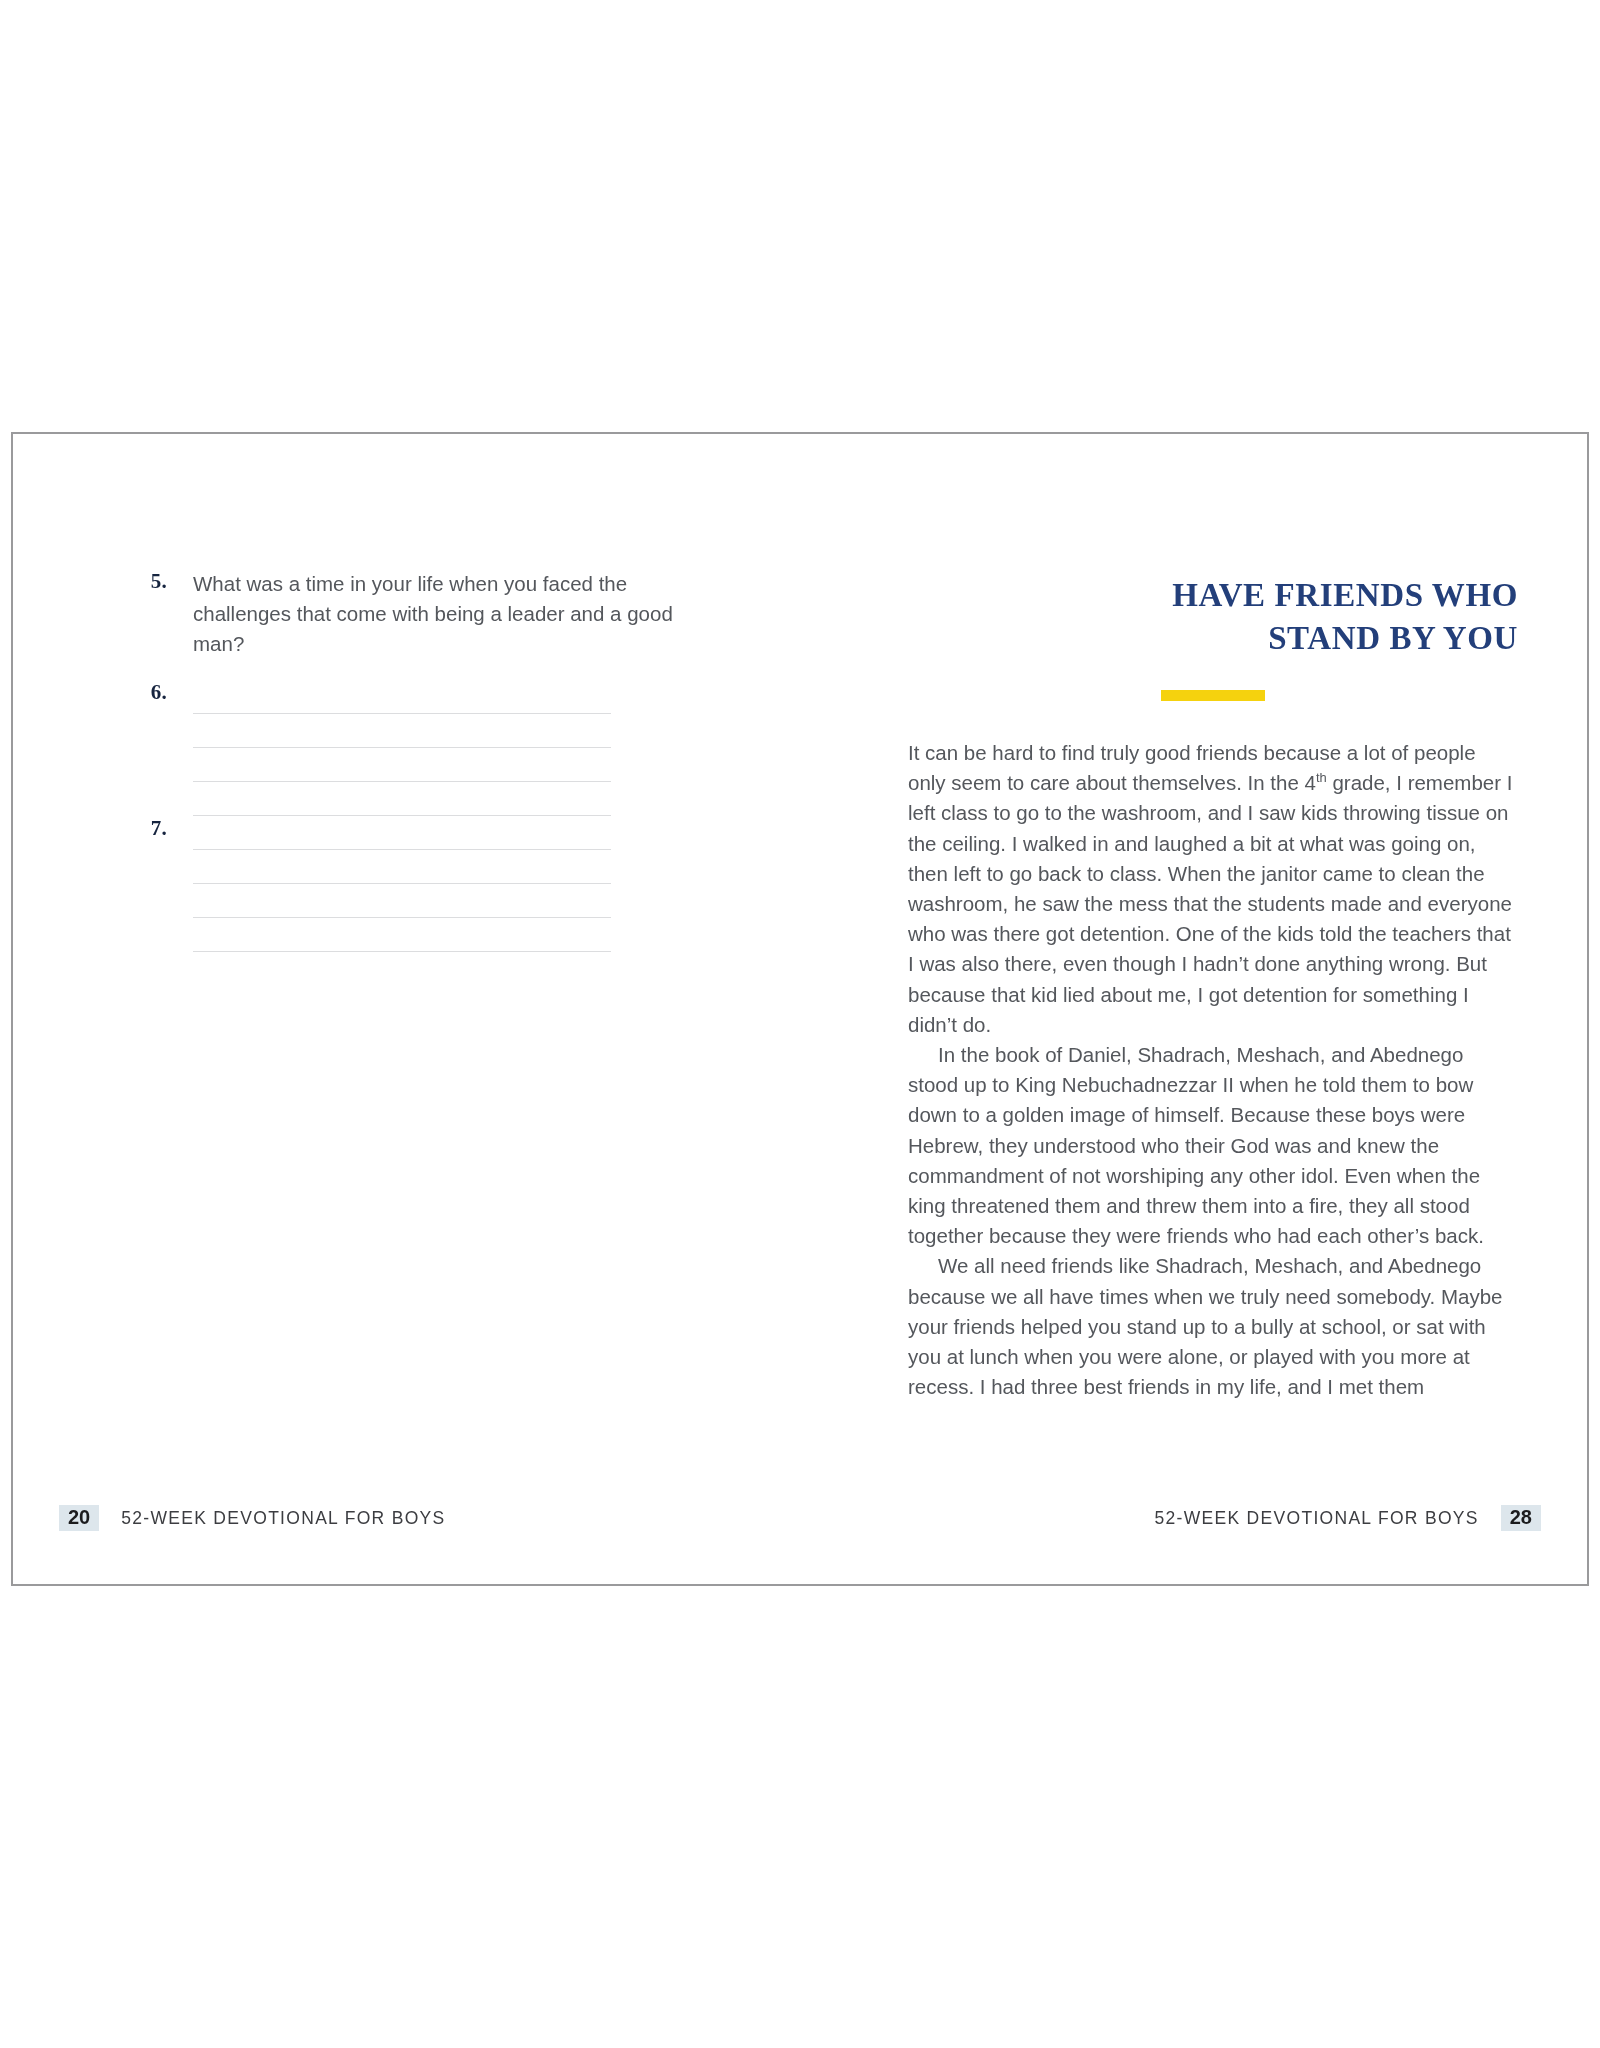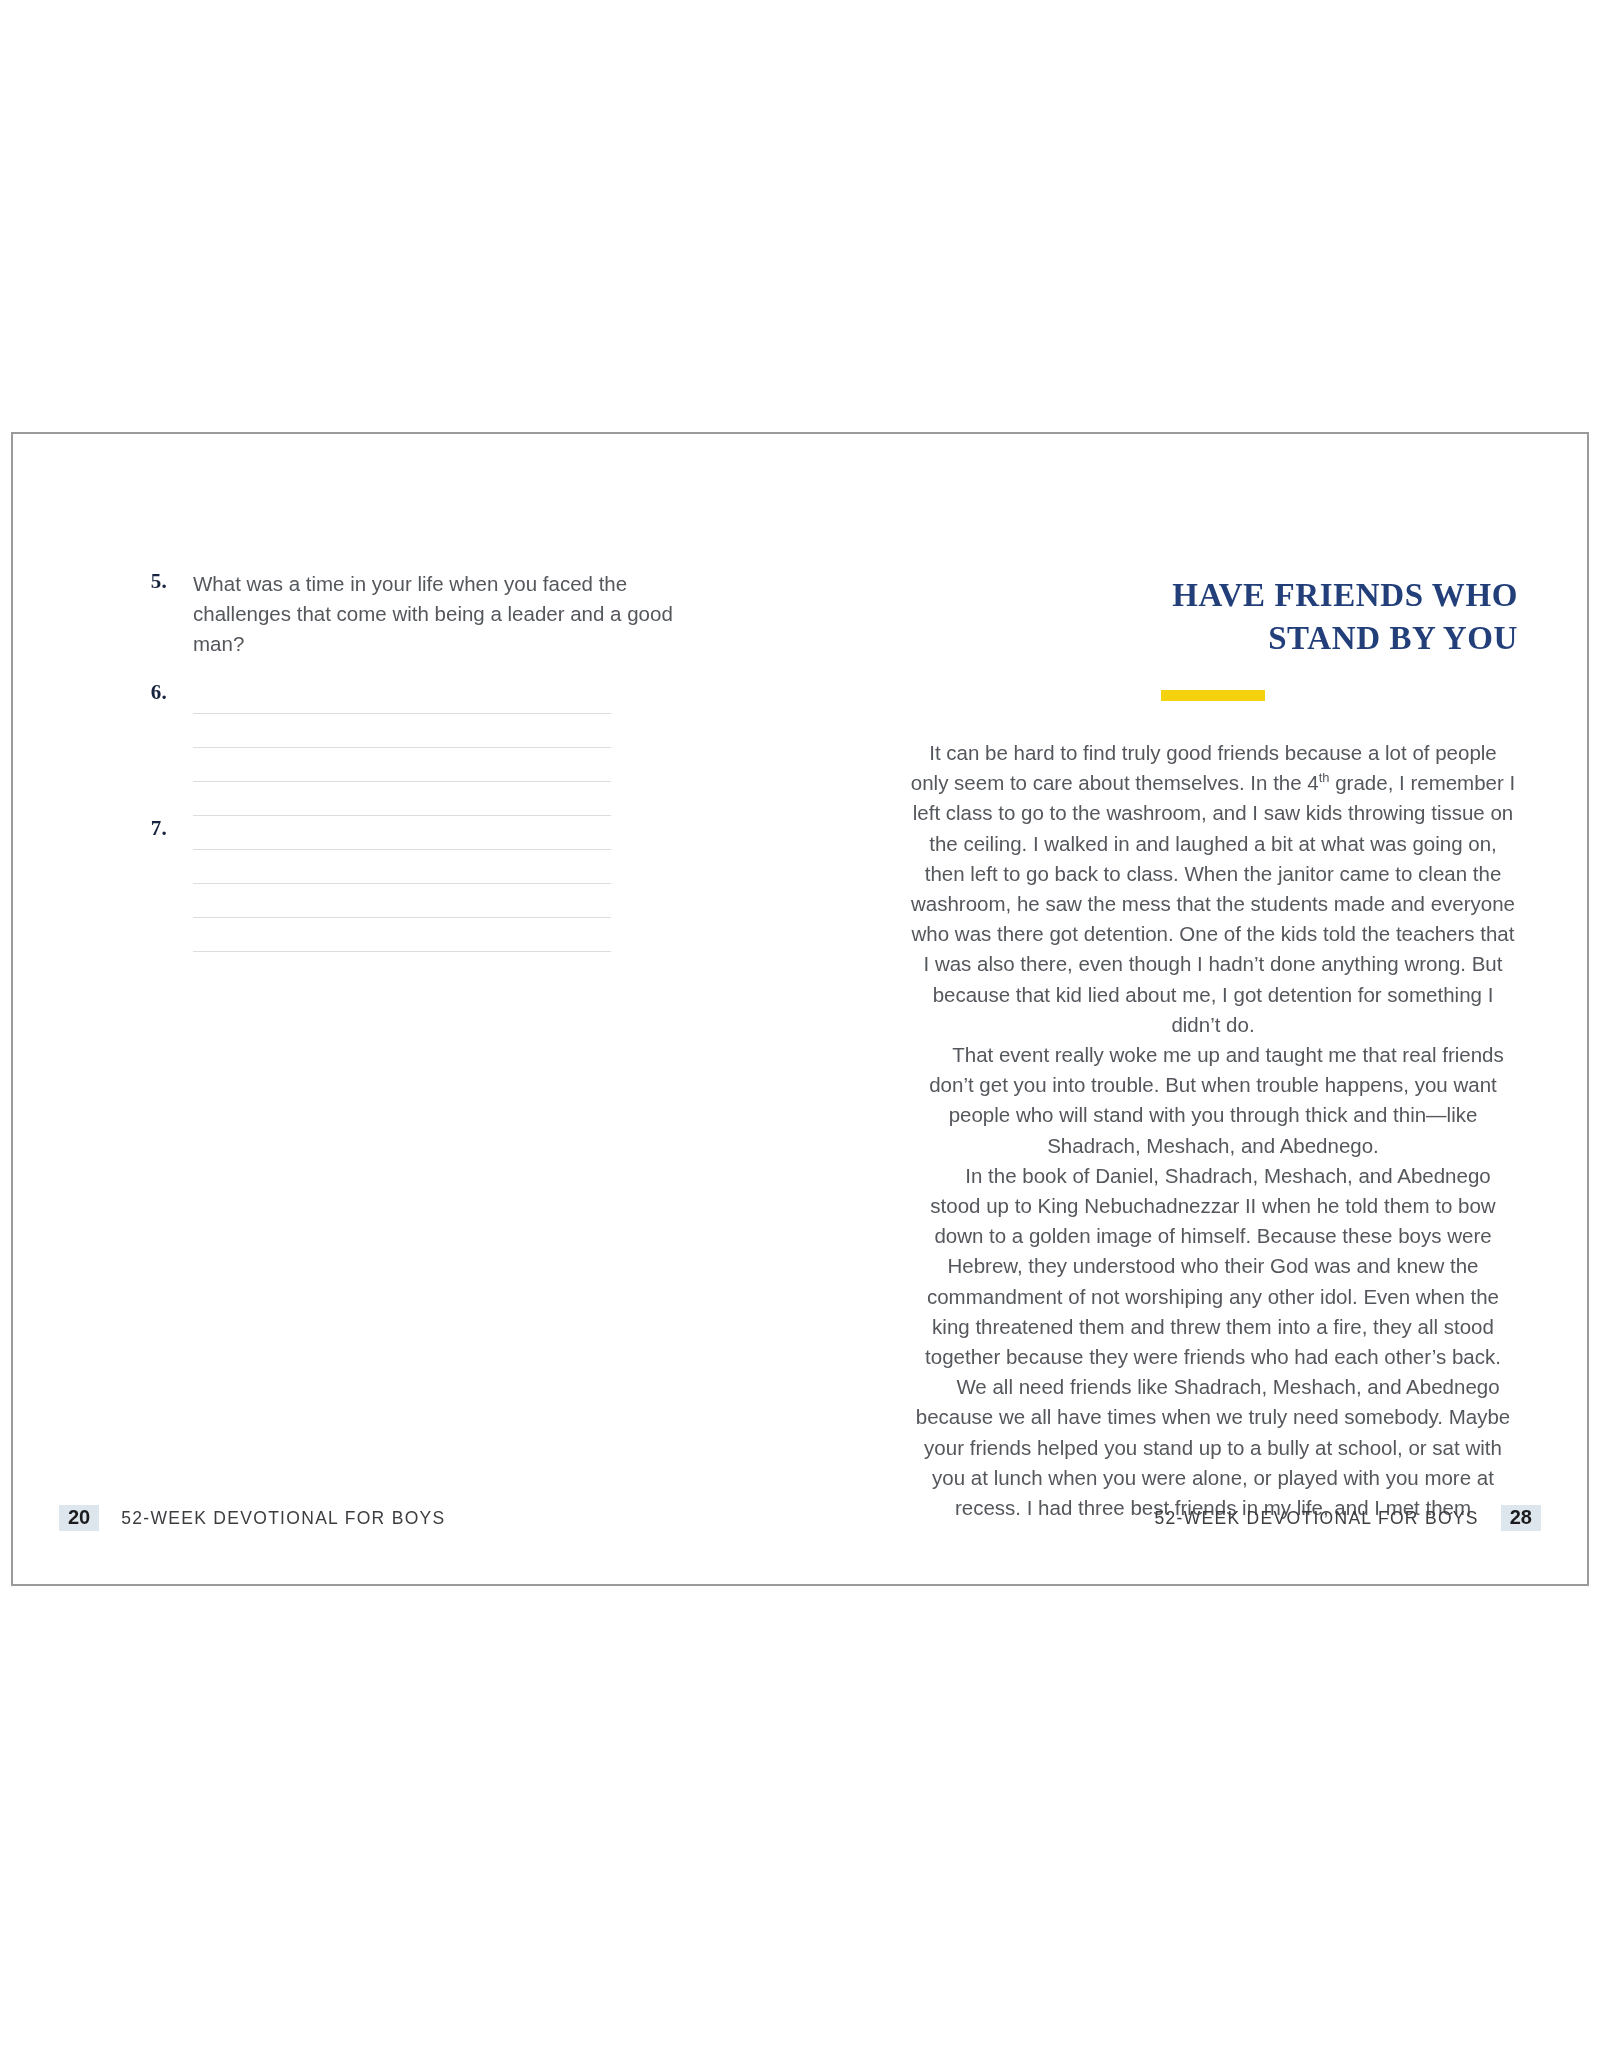--- a/index.html
+++ b/index.html
@@ -124,21 +124,21 @@
   }
   .devo-body {
     margin-top: 37px;
   }
   .devo-body p {
     margin: 0;
     font-family: "Liberation Sans", sans-serif;
     font-size: 20.5px;
     line-height: 30.2px;
     color: #54575c;
-    text-align: center;
+    text-align: left;
   }
   .devo-body p + p { text-indent: 30px; }
   .devo-body sup { font-size: 0.63em; vertical-align: super; line-height: 0; }
 
   
   .footer {
     position: absolute;
     bottom: 50px;
     display: flex;
     align-items: center;
@@ -233,21 +233,20 @@
 
         <div class="devo-title">
           <div>HAVE FRIENDS WHO</div>
           <div>STAND BY YOU</div>
         </div>
 
         <div class="title-rule"></div>
 
         <div class="devo-body">
           <p><span>It can be hard to find truly good friends because a lot of people only seem to care about themselves. In the 4</span><sup>th</sup><span> grade, I remember I left class to go to the washroom, and I saw kids throwing tissue on the ceiling. I walked in and laughed a bit at what was going on, then left to go back to class. When the janitor came to clean the washroom, he saw the mess that the students made and everyone who was there got detention. One of the kids told the teachers that I was also there, even though I hadn’t done anything wrong. But because that kid lied about me, I got detention for something I didn’t do.</span></p>
-          <p>That event really woke me up and taught me that real friends don’t get you into trouble. But when trouble happens, you want people who will stand with you through thick and thin—like Shadrach, Meshach, and Abednego.</p>
           <p>In the book of Daniel, Shadrach, Meshach, and Abednego stood up to King Nebuchadnezzar II when he told them to bow down to a golden image of himself. Because these boys were Hebrew, they understood who their God was and knew the commandment of not worshiping any other idol. Even when the king threatened them and threw them into a fire, they all stood together because they were friends who had each other’s back.</p>
           <p>We all need friends like Shadrach, Meshach, and Abednego because we all have times when we truly need somebody. Maybe your friends helped you stand up to a bully at school, or sat with you at lunch when you were alone, or played with you more at recess. I had three best friends in my life, and I met them</p>
         </div>
 
       </div>
 
       <div class="footer footer-right">
         <div class="running-head">52-WEEK DEVOTIONAL FOR BOYS</div>
         <div class="folio">
           <span>28</span>

